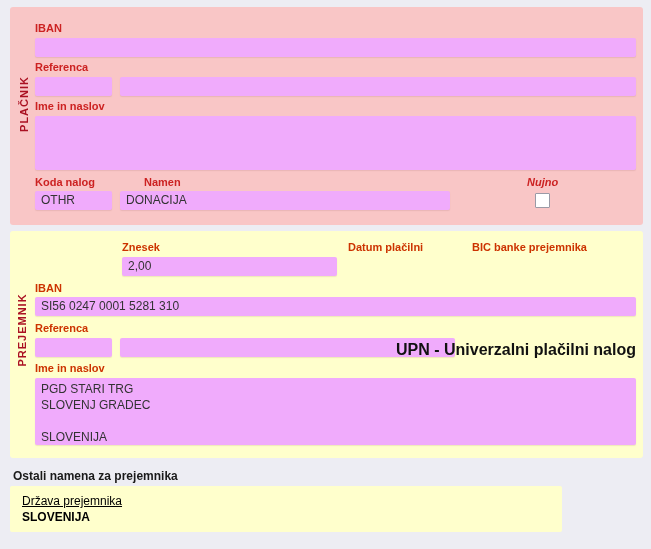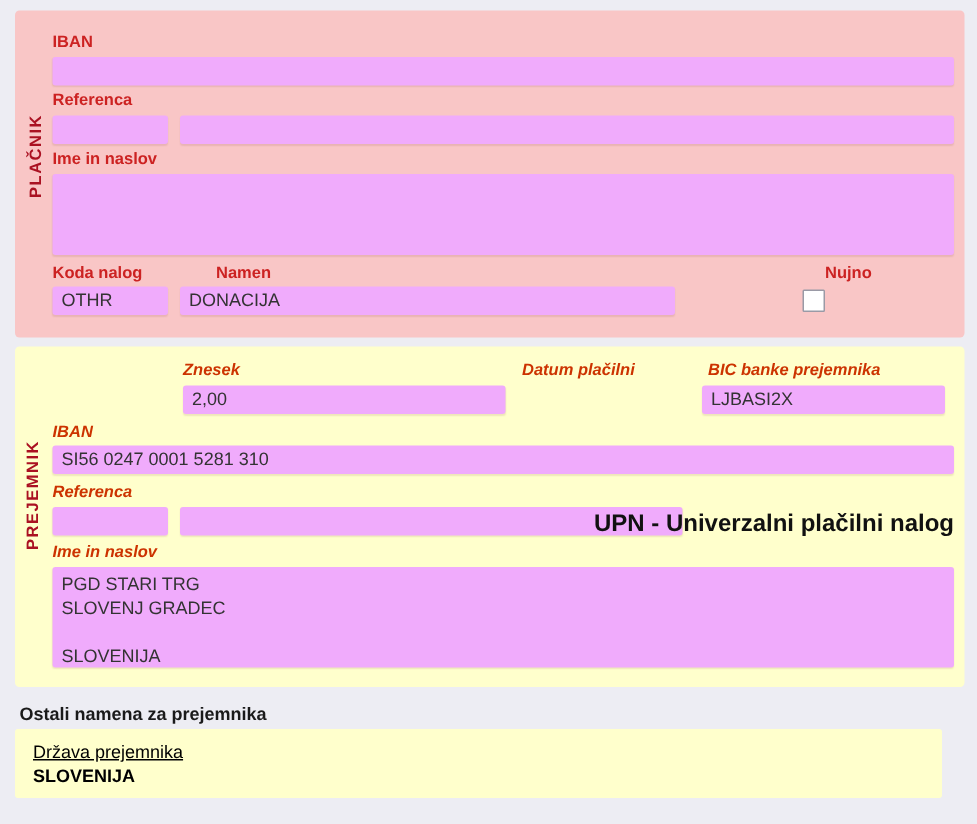--- a/index.html
+++ b/index.html
@@ -17,21 +17,21 @@
   .vlabel{
     position:absolute;
     font-size:11px;font-weight:bold;color:#aa1122;letter-spacing:1px;
     transform:translate(-50%,-50%) rotate(-90deg);
     white-space:nowrap;
   }
   .flabel{
     position:absolute;font-size:11px;font-weight:bold;white-space:nowrap;
   }
   .sec-payer .flabel{color:#cc2222;}
-  .sec-payee .flabel{color:#cc3300;font-style:italic;}
+  .sec-payee .flabel{color:#cc3300;}
   .tfield,.tarea{
     position:absolute;background:#f0abfc;border:none;border-radius:2px;
     font-family:"Liberation Sans","DejaVu Sans",sans-serif;
     font-size:12px;color:#333333;
     padding:0 0 0 6px;margin:0;
     box-shadow:0 1px 1px rgba(120,60,60,0.12);
     outline:none;
   }
   .tfield{height:19px;line-height:19px;}
   .tarea{resize:none;padding-top:3px;line-height:16px;overflow:hidden;}
@@ -40,21 +40,21 @@
     border:1px solid #9a9aa6;border-radius:1px;
   }
   .statictext{position:absolute;font-size:12px;color:#000;white-space:nowrap;padding-left:44px;}
   .bold{font-weight:bold;}
   .upn-note{position:absolute;font-size:16px;font-weight:bold;color:#111;white-space:nowrap;}
   .section-header{
     position:absolute;left:13px;top:469px;
     font-size:12px;font-weight:bold;color:#1a1a1a;
   }
   .other-box{
-    position:absolute;left:10px;top:486px;width:618px;height:46px;
+    position:absolute;left:10px;top:486px;width:552px;height:46px;
     background:#ffffcc;border-radius:2px;text-align:center;
   }
   .country-link{
     position:absolute;left:12px;top:8px;
     font-size:12px;color:#000;text-decoration:underline;cursor:pointer;
   }
   .country-value{
     position:absolute;left:12px;top:24px;
     font-size:12px;font-weight:bold;color:#000;
   }
@@ -72,37 +72,36 @@
 
     <div class="flabel" style="left:25px;top:54px;">Referenca</div>
     <input class="tfield" style="left: 25px; top: 70px; width: 71px;" value="">
     <input class="tfield" style="left: 110px; top: 70px; width: 510px;" value="">
 
     <div class="flabel" style="left:25px;top:93px;">Ime in naslov</div>
     <textarea class="tarea" style="left: 25px; top: 109px; width: 595px; height: 51px;"></textarea>
 
     <div class="flabel" style="left:25px;top:169px;">Koda nalog</div>
     <div class="flabel" style="left:110px;top:169px;padding-left:24px;">Namen</div>
-    <div class="flabel" style="left:540px;top:169px;">Nujno</div>
+    <div class="flabel" style="left:517px;top:169px;font-style:italic;">Nujno</div>
 
     <input class="tfield" style="left: 25px; top: 184px; width: 71px;" value="OTHR">
     <input class="tfield" style="left: 110px; top: 184px; width: 324px;" value="DONACIJA">
     <div class="checkbox" style="left:525px;top:186px;"></div>
   </div>
 
   <div class="section sec-payee">
     <div class="vlabel" style="left:12px;top:99px;">PREJEMNIK</div>
 
     <div class="flabel" style="left:112px;top:10px;">Znesek</div>
     <div class="flabel" style="left:338px;top:10px;">Datum plačilni</div>
     <div class="flabel" style="left:462px;top:10px;">BIC banke prejemnika</div>
 
     <div class="statictext bold" style="left:75px;top:29px;">EUR</div>
     <input class="tfield" style="left: 112px; top: 26px; width: 209px;" value="2,00">
-    <input class="tfield" style="left: 458px; top: 26px; width: 156px;" value="LJBASI2X">
 
     <div class="flabel" style="left:25px;top:51px;">IBAN</div>
     <input class="tfield" style="left: 25px; top: 66px; width: 595px;" value="SI56 0247 0001 5281 310">
 
     <div class="flabel" style="left:25px;top:91px;">Referenca</div>
     <input class="tfield" style="left: 25px; top: 107px; width: 71px;" value="">
     <input class="tfield" style="left: 110px; top: 107px; width: 329px;" value="">
     <div class="upn-note" style="right:7px;top:110px;">UPN - Univerzalni plačilni nalog</div>
 
     <div class="flabel" style="left:25px;top:131px;">Ime in naslov</div>

